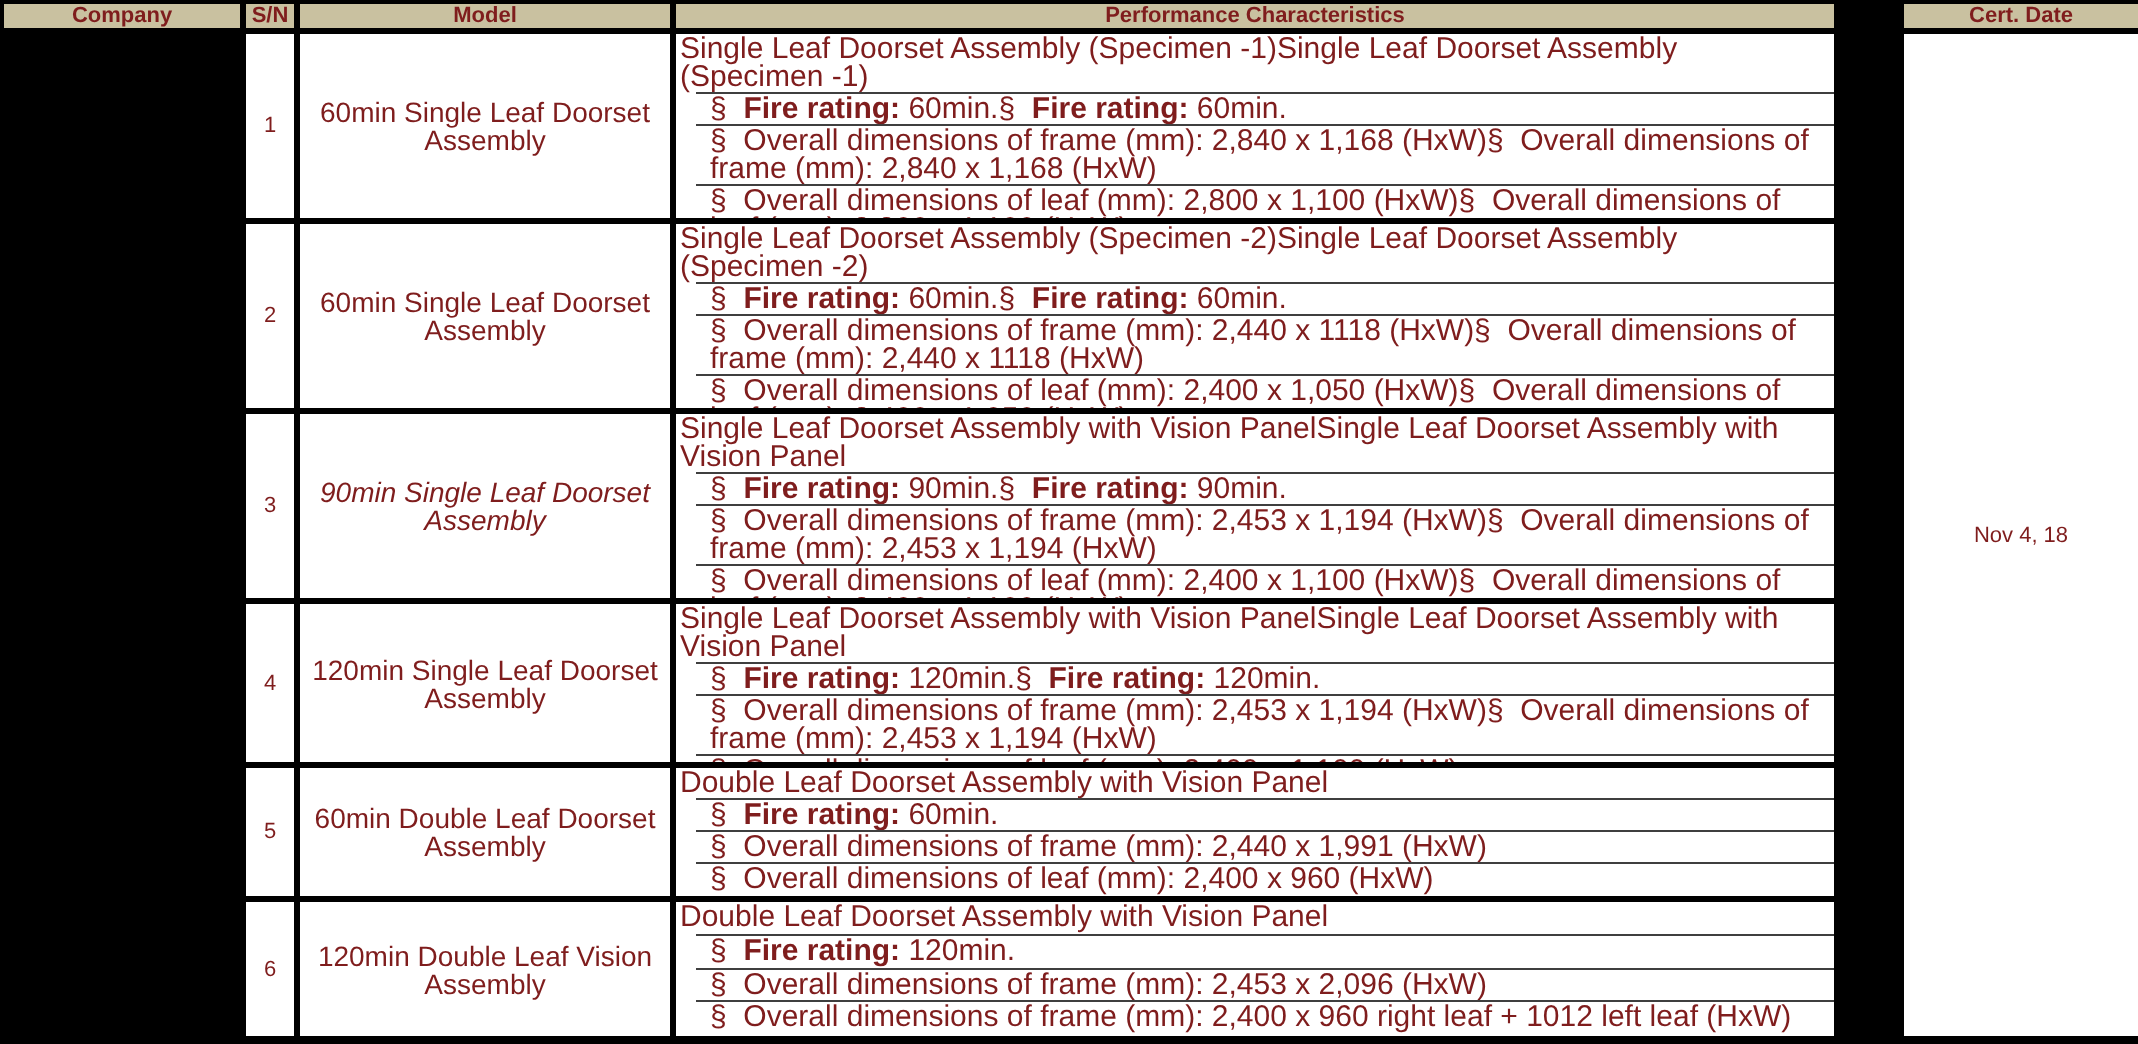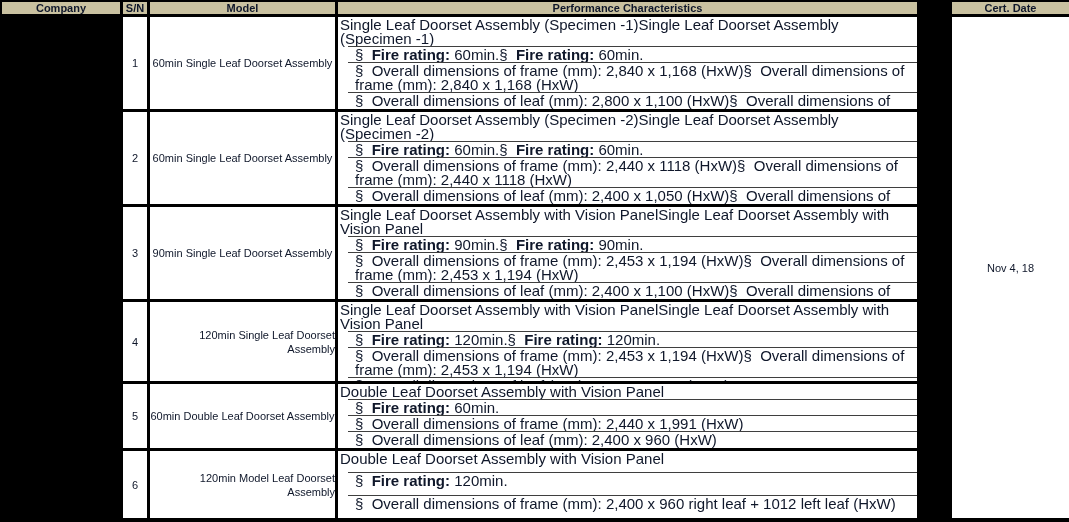--- a/index.html
+++ b/index.html
@@ -1,19 +1,19 @@
 <!DOCTYPE html>
 <html><head>
 <meta charset="utf-8">
 <style>
   html, body { margin: 0; padding: 0; background: #ffffff; }
   .sheet {
     width: 1003px; height: 522px;
     font-family: "Liberation Sans", sans-serif;
-    color: #0f172a;
+    color: #7f1d1d;
   }
   .grid {
     display: grid;
     width: 1069px; height: 522px;
     box-sizing: border-box;
     background: #000;
     border: 2px solid #000;
     border-bottom-width: 4px;
     border-right: none;
     gap: 3px;
@@ -27,22 +27,22 @@
     font-size: 11px;
     display: flex; align-items: center; justify-content: center;
     white-space: nowrap;
   }
   .c1 { grid-column: 1; } .c2 { grid-column: 2; } .c3 { grid-column: 3; }
   .c4 { grid-column: 4; } .c5 { grid-column: 5; margin-left: 32px; }
   .rspan { grid-row: 2 / 8; }
   .center {
     display: flex; flex-direction: column;
     align-items: center; justify-content: center;
-    text-align: right;
-    font-size: 11px; line-height: 14px;
+    text-align: center;
+    font-size: 14px; line-height: 14px;
   }
   .mid {
     display: flex;
     align-items: center; justify-content: center;
     text-align: center;
     font-size: 11px; line-height: 14px;
   }
   .perf { display: flex; flex-direction: column; font-size: 15px; }
   .sub { position: relative; flex: 1 0 auto; padding: 1px 3px 1px 2px; line-height: 14px; }
   .sub.indent { padding-left: 17px; }
@@ -80,21 +80,21 @@
       </div>
       <div class="cell mid" style="grid-area: 3 / 2;">2</div>
       <div class="cell center" style="grid-area: 3 / 3;">60min Single Leaf Doorset Assembly</div>
       <div class="cell perf" style="grid-area: 3 / 4;">
         <div class="sub"><span>Single Leaf Doorset Assembly (Specimen -2)Single Leaf Doorset Assembly (Specimen -2)</span></div>
         <div class="sub indent"><span>§&nbsp; </span><span class="b">Fire rating:</span><span> 60min.§&nbsp; </span><span class="b">Fire rating:</span><span> 60min.</span></div>
         <div class="sub indent"><span>§&nbsp; Overall dimensions of frame (mm): 2,440 x 1118 (HxW)§&nbsp; Overall dimensions of frame (mm): 2,440 x 1118 (HxW)</span></div>
         <div class="sub indent"><span>§&nbsp; Overall dimensions of leaf (mm): 2,400 x 1,050 (HxW)§&nbsp; Overall dimensions of leaf (mm): 2,400 x 1,050 (HxW)</span></div>
       </div>
       <div class="cell mid" style="grid-area: 4 / 2;">3</div>
-      <div class="cell center" style="grid-area: 4 / 3;">90min Single Leaf Doorset Assembly</div>
+      <div class="cell center" style="grid-area: 4 / 3; font-style: italic;">90min Single Leaf Doorset Assembly</div>
       <div class="cell perf" style="grid-area: 4 / 4;">
         <div class="sub"><span>Single Leaf Doorset Assembly with Vision PanelSingle Leaf Doorset Assembly with Vision Panel</span></div>
         <div class="sub indent"><span>§&nbsp; </span><span class="b">Fire rating:</span><span> 90min.§&nbsp; </span><span class="b">Fire rating:</span><span> 90min.</span></div>
         <div class="sub indent"><span>§&nbsp; Overall dimensions of frame (mm): 2,453 x 1,194 (HxW)§&nbsp; Overall dimensions of frame (mm): 2,453 x 1,194 (HxW)</span></div>
         <div class="sub indent"><span>§&nbsp; Overall dimensions of leaf (mm): 2,400 x 1,100 (HxW)§&nbsp; Overall dimensions of leaf (mm): 2,400 x 1,100 (HxW)</span></div>
       </div>
       <div class="cell mid" style="grid-area: 5 / 2;">4</div>
       <div class="cell center" style="grid-area: 5 / 3;">120min Single Leaf Doorset Assembly</div>
       <div class="cell perf" style="grid-area: 5 / 4;">
         <div class="sub"><span>Single Leaf Doorset Assembly with Vision PanelSingle Leaf Doorset Assembly with Vision Panel</span></div>
@@ -104,20 +104,21 @@
       </div>
       <div class="cell mid" style="grid-area: 6 / 2;">5</div>
       <div class="cell center" style="grid-area: 6 / 3;">60min Double Leaf Doorset Assembly</div>
       <div class="cell perf" style="grid-area: 6 / 4;">
         <div class="sub"><span>Double Leaf Doorset Assembly with Vision Panel</span></div>
         <div class="sub indent"><span>§&nbsp; </span><span class="b">Fire rating:</span><span> 60min.</span></div>
         <div class="sub indent"><span>§&nbsp; Overall dimensions of frame (mm): 2,440 x 1,991 (HxW)</span></div>
         <div class="sub indent"><span>§&nbsp; Overall dimensions of leaf (mm): 2,400 x 960 (HxW)</span></div>
       </div>
       <div class="cell mid" style="grid-area: 7 / 2;">6</div>
-      <div class="cell center" style="grid-area: 7 / 3;">120min Model Leaf Doorset Assembly</div>
+      <div class="cell center" style="grid-area: 7 / 3;">120min Double Leaf Vision Assembly</div>
       <div class="cell perf" style="grid-area: 7 / 4;">
         <div class="sub"><span>Double Leaf Doorset Assembly with Vision Panel</span></div>
         <div class="sub indent"><span>§&nbsp; </span><span class="b">Fire rating:</span><span> 120min.</span></div>
+        <div class="sub indent"><span>§&nbsp; Overall dimensions of frame (mm): 2,453 x 2,096 (HxW)</span></div>
         <div class="sub indent"><span>§&nbsp; Overall dimensions of frame (mm): 2,400 x 960 right leaf + 1012 left leaf (HxW)</span></div>
       </div>
     </div>
 </div>
 
 </body></html>

